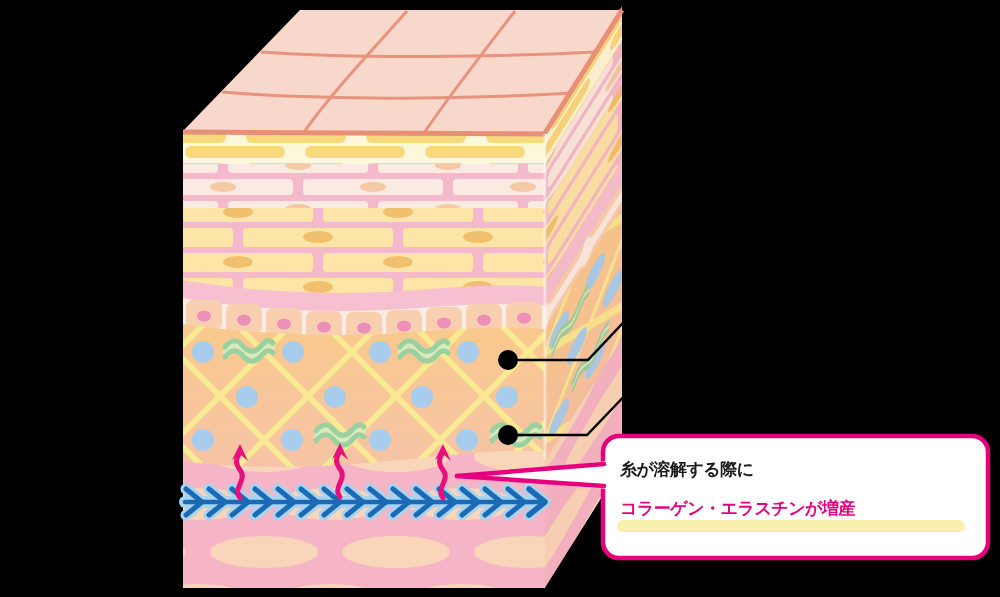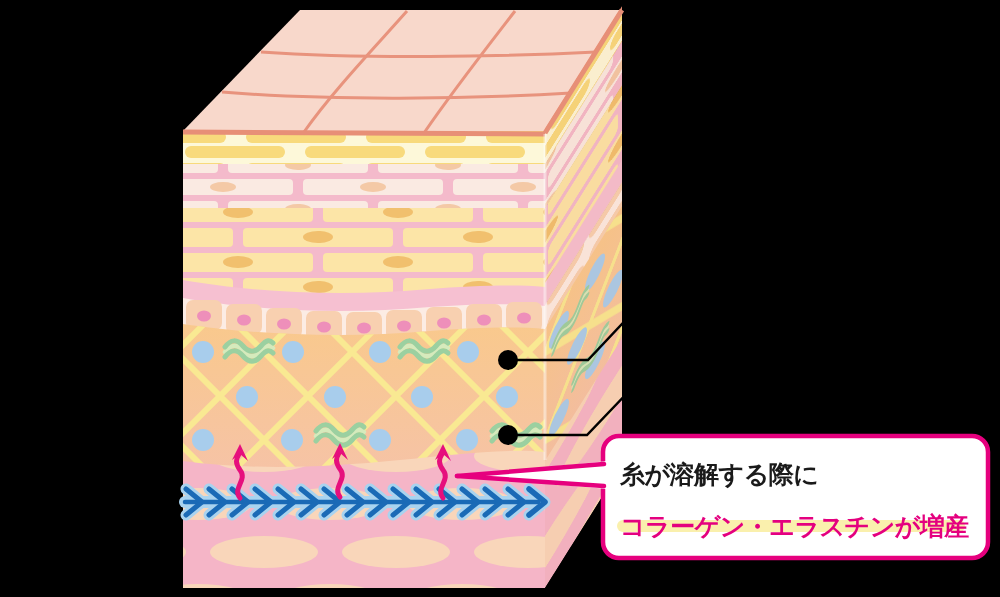--- a/index.html
+++ b/index.html
@@ -11,24 +11,24 @@
   }
   html,body{margin:0;padding:0;background:var(--background);}
   .stage{
     position:relative;width:1000px;height:597px;overflow:hidden;
     background:var(--background);
     font-family:"Liberation Sans","DejaVu Sans",sans-serif;
   }
   .stage svg{position:absolute;left:0;top:0;}
   .callout-text{
     position:absolute;white-space:nowrap;font-weight:700;
-    font-size:25px;line-height:1.15;letter-spacing:-0.5px;z-index:5;
+    font-size:17px;line-height:1.15;letter-spacing:-0.5px;z-index:5;
   }
   .l1{left:620px;top:460px;color:var(--line1-text);}
-  .l2{left:620px;top:512px;color:var(--line2-text);}
+  .l2{left:620px;top:499px;color:var(--line2-text);}
   .hl{
     position:absolute;left:617px;top:520px;width:348px;height:12px;
     background:var(--highlight);border-radius:6px;z-index:4;
   }
 </style>
 </head>
 <body>
 
 <div class="stage">
 

